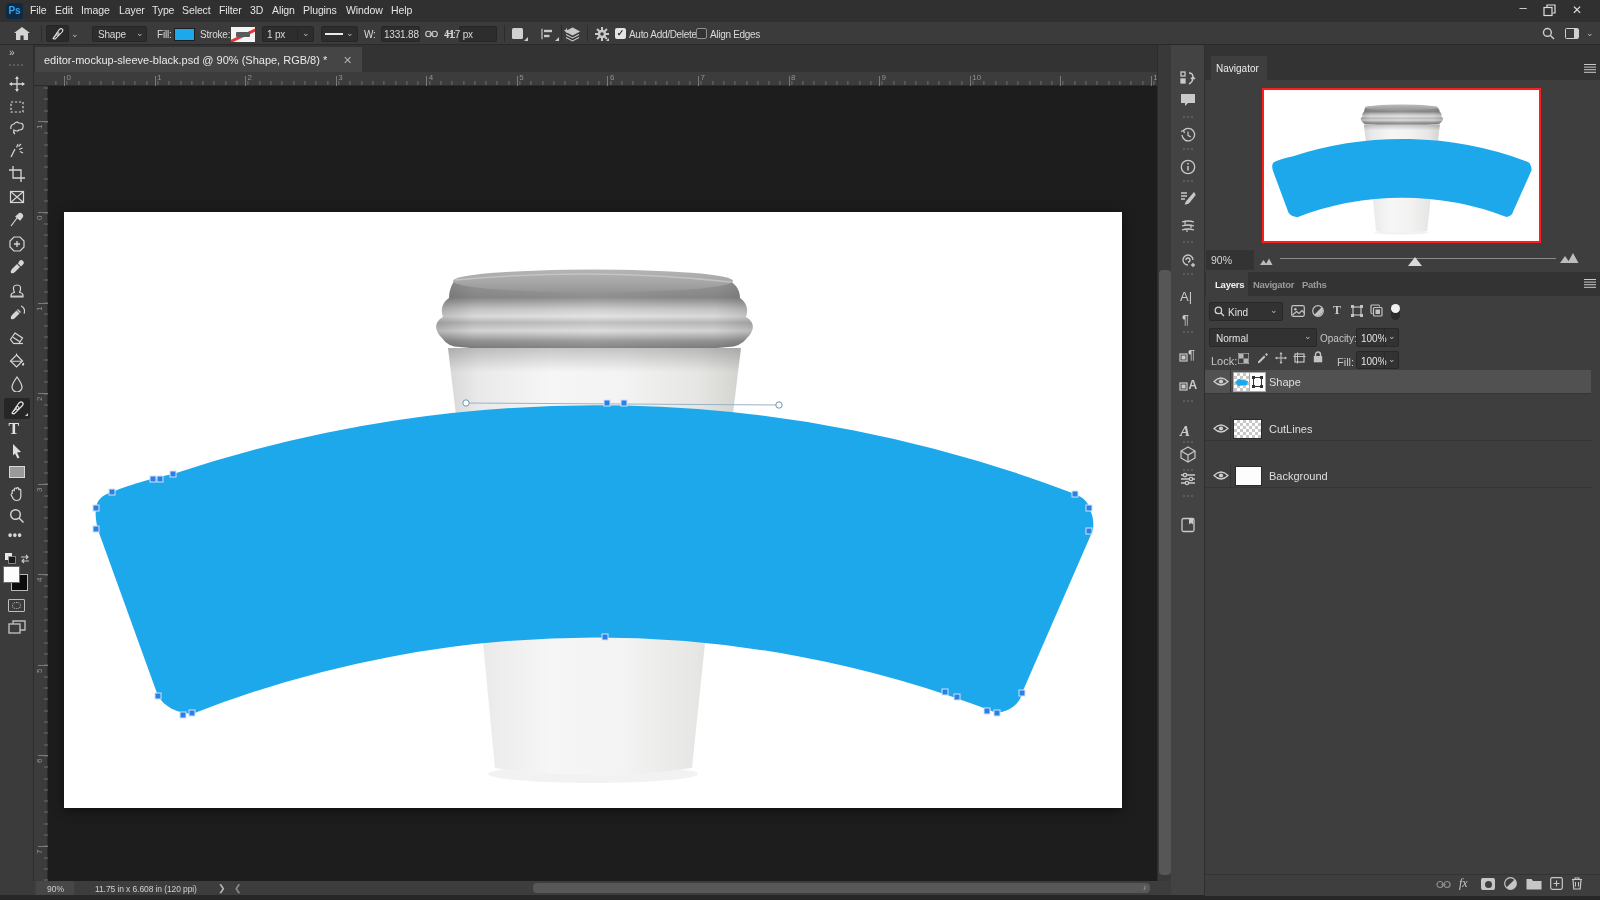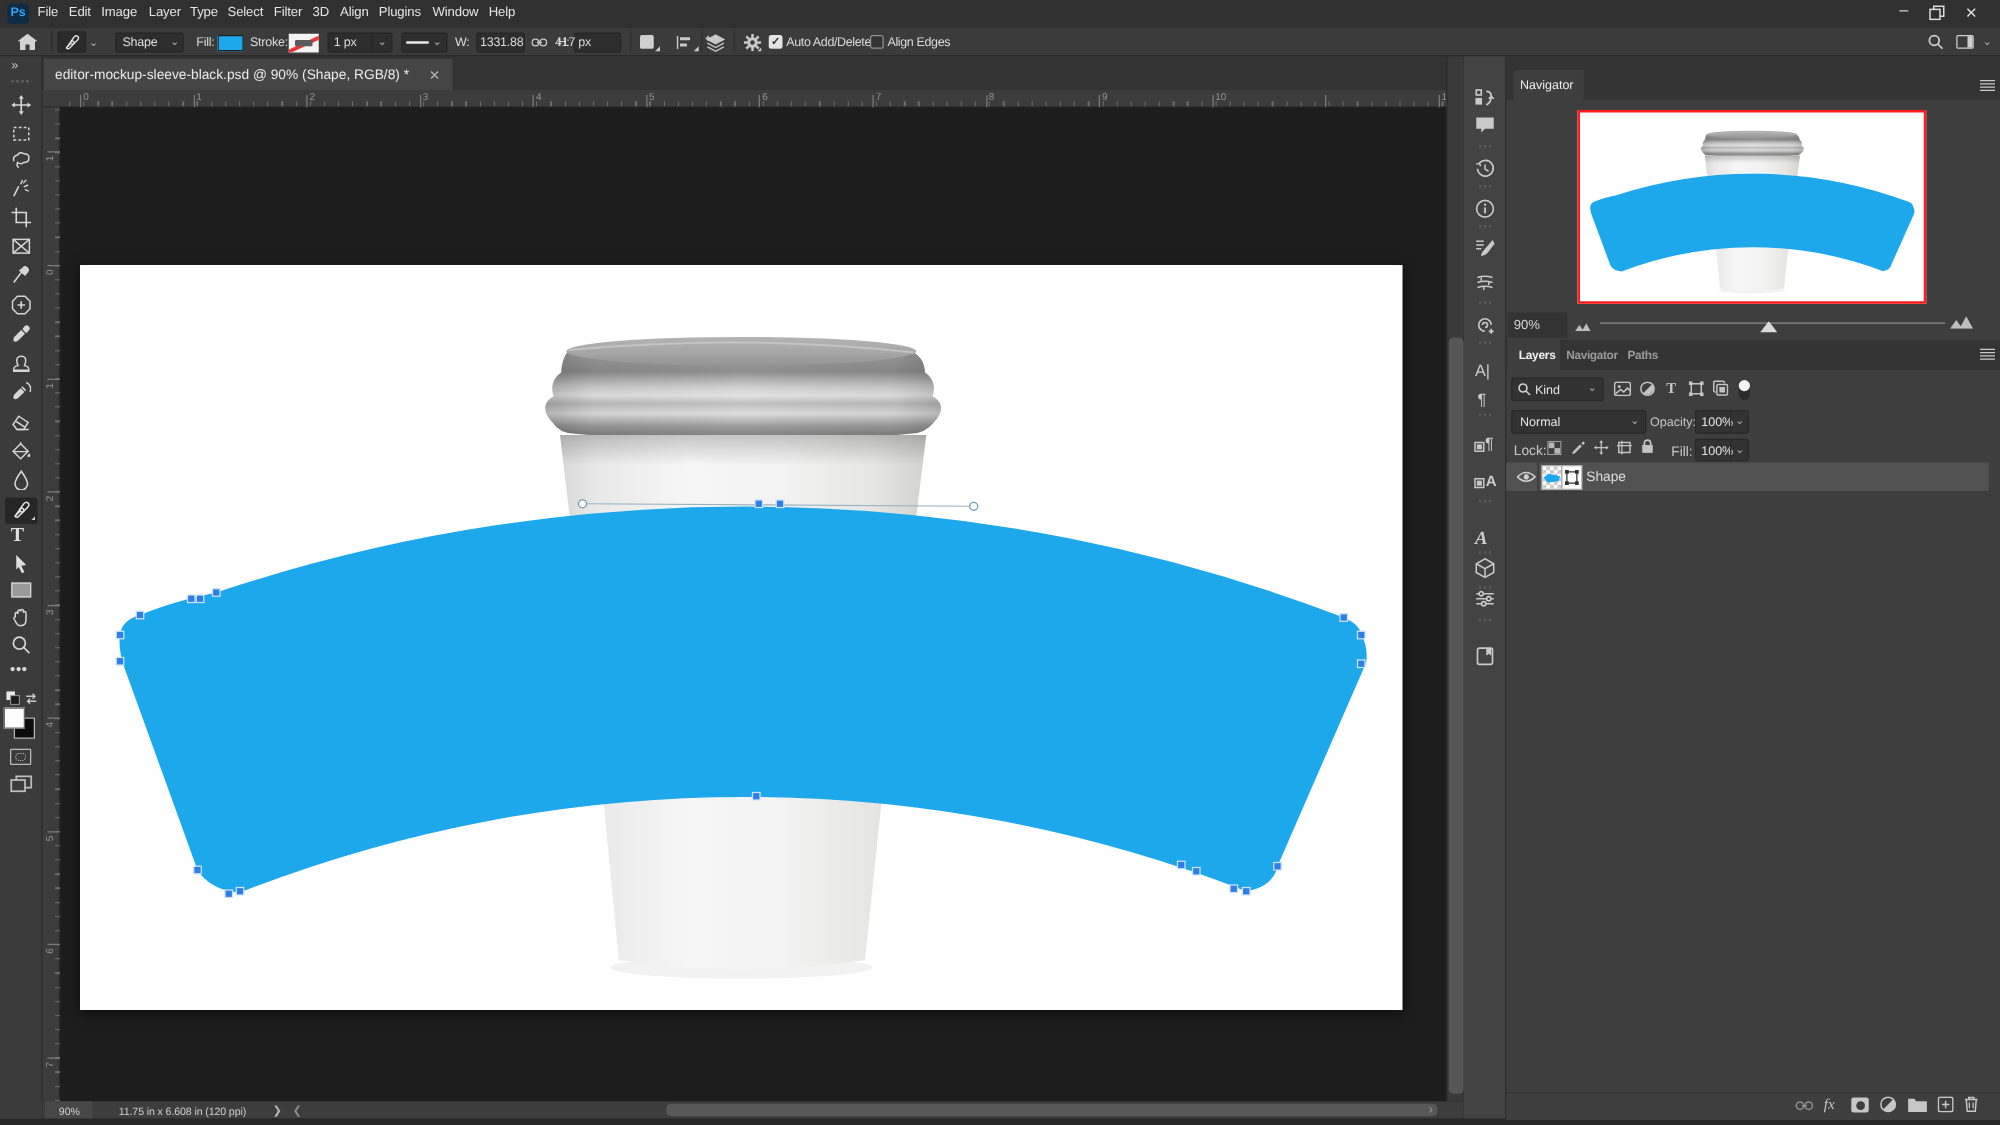--- a/index.html
+++ b/index.html
@@ -621,20 +621,38 @@
             <rect x="3.5" y="4.5" width="8" height="9"></rect>
             <g fill="#333" stroke="none">
               <rect x="2" y="3" width="3" height="3"></rect>
               <rect x="10" y="3" width="3" height="3"></rect>
               <rect x="2" y="12" width="3" height="3"></rect>
               <rect x="10" y="12" width="3" height="3"></rect>
             </g>
           </svg>
           <span class="abs" style="left:64px;top:6px;font-size:11px;color:#dedede;font-weight:normal;">Shape</span>
         </div>
+        <div class="abs" style="left:0;top:47px;width:386px;height:23.5px;background:#3e3e3e;border-bottom:1px solid #353535;">
+          <svg class="abs" style="left:8px;top:6px;" width="16" height="11" viewBox="0 0 16 11">
+            <path d="M1 5.5 Q8 -1.5 15 5.5 Q8 12.5 1 5.5 Z" fill="none" stroke="#cfcfcf" stroke-width="1.2"></path>
+            <circle cx="8" cy="5.5" r="2.1" fill="#cfcfcf"></circle>
+          </svg>
+          <div class="abs" style="left:25px;top:0;width:1px;height:23.5px;background:#353535;"></div>
+          <div class="abs checker" style="left:29px;top:2.5px;width:27px;height:18px;box-shadow:0 0 0 1px #2a2a2a;"></div>
+          <span class="abs" style="left:64px;top:6px;font-size:11px;color:#dedede;font-weight:normal;">CutLines</span>
+        </div>
+        <div class="abs" style="left:0;top:94px;width:386px;height:23.5px;background:#3e3e3e;border-bottom:1px solid #353535;">
+          <svg class="abs" style="left:8px;top:6px;" width="16" height="11" viewBox="0 0 16 11">
+            <path d="M1 5.5 Q8 -1.5 15 5.5 Q8 12.5 1 5.5 Z" fill="none" stroke="#cfcfcf" stroke-width="1.2"></path>
+            <circle cx="8" cy="5.5" r="2.1" fill="#cfcfcf"></circle>
+          </svg>
+          <div class="abs" style="left:25px;top:0;width:1px;height:23.5px;background:#353535;"></div>
+          <div class="abs" style="left:31px;top:2.5px;width:25px;height:18px;background:#fdfdfd;box-shadow:0 0 0 1px #2a2a2a;"></div>
+          <span class="abs" style="left:64px;top:6px;font-size:11px;color:#dedede;font-weight:normal;">Background</span>
+        </div>
       </div>
 
     <div class="abs" style="left:0;top:829px;width:395px;height:22px;background:#3e3e3e;border-top:1px solid #333;"></div>
     <svg class="abs" style="left:231px;top:835px;" width="15" height="9" viewBox="0 0 15 9" fill="none" stroke="#8f8f8f" stroke-width="1.2">
         <circle cx="4" cy="4.5" r="3"></circle>
         <circle cx="11" cy="4.5" r="3"></circle>
         <path d="M5.5 4.5h4"></path>
       </svg>
     <span class="abs" style="left:254px;top:831px;color:#c6c6c6;font-size:12px;font-style:italic;font-family:'Liberation Serif',serif;">fx</span>
     <div class="abs" style="left:276px;top:833px;width:14px;height:12px;background:#c6c6c6;border-radius:2px;"></div>

